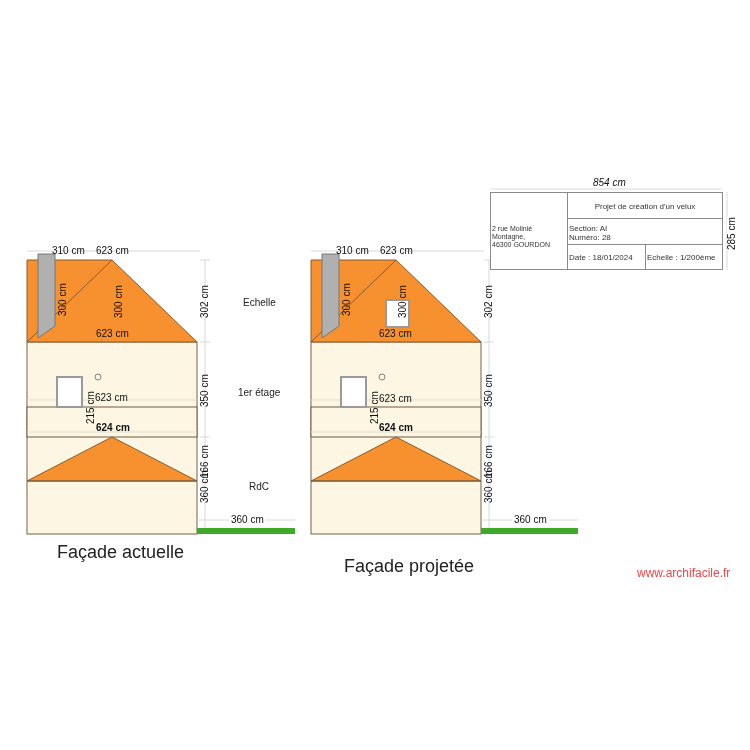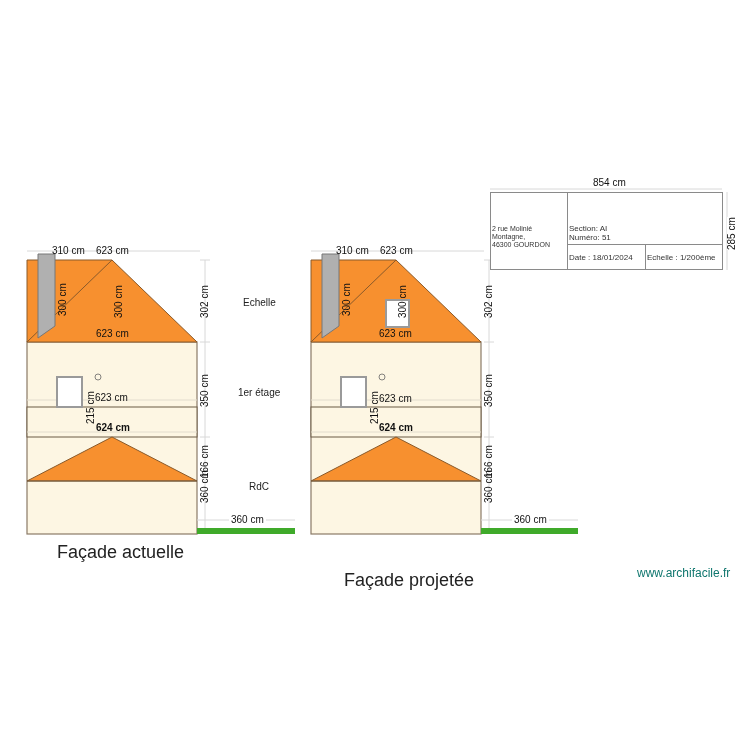--- a/index.html
+++ b/index.html
@@ -4,21 +4,21 @@
 <style>
   html,body{margin:0;padding:0;background:#ffffff;}
   body{width:750px;height:750px;position:relative;overflow:hidden;font-family:"Liberation Sans",sans-serif;color:#222;}
   svg{position:absolute;left:0;top:0;}
   .lbl{position:absolute;font-size:10px;color:#111;white-space:nowrap;line-height:1;}
   .vert{transform-origin:left top;transform:rotate(-90deg);}
   .caption{position:absolute;font-size:18px;color:#222;white-space:nowrap;}
   .floor{position:absolute;font-size:10px;color:#222;}
   .tb{position:absolute;border:1px solid #8a8a8a;box-sizing:border-box;background:#fff;}
   .tbcell{position:absolute;box-sizing:border-box;font-size:8px;color:#333;line-height:1.15;}
-  .brand{position:absolute;font-size:12px;color:#0f766e;}
+  .brand{position:absolute;font-size:12px;color:#ef4444;}
 </style>
 </head>
 <body>
 
 <svg width="750" height="750" viewBox="0 0 750 750">
 
   <g>
 
     <line x1="27" y1="251" x2="200" y2="251" stroke="#d8d8d8" stroke-width="1"></line>
     <line x1="205" y1="260" x2="205" y2="534" stroke="#d8d8d8" stroke-width="1"></line>
@@ -99,31 +99,32 @@
 <div class="lbl vert" style="left:398px;top:318px;">300 cm</div>
 <div class="lbl" style="left:379px;top:329px;">623 cm</div>
 <div class="lbl vert" style="left:484px;top:318px;">302 cm</div>
 <div class="lbl vert" style="left:484px;top:407px;">350 cm</div>
 <div class="lbl" style="left:379px;top:394px;">623 cm</div>
 <div class="lbl vert" style="left:370px;top:424px;">215 cm</div>
 <div class="lbl" style="left:379px;top:423px;font-weight:bold;">624 cm</div>
 <div class="lbl vert" style="left:484px;top:478px;">166 cm</div>
 <div class="lbl vert" style="left:484px;top:503px;">360 cm</div>
 <div class="lbl" style="left:512px;top:515px;background:#fff;padding:0 2px;">360 cm</div>
-<div class="caption" style="left:344px;top:570px;">Façade projetée</div>
+<div class="caption" style="left:344px;top:556px;">Façade projetée</div>
 
-<div class="lbl" style="left:590px;top:178px;background:#fff;padding:0 3px;">854 cm</div>
+<div class="lbl" style="left:590px;top:178px;background:#fff;padding:0 3px;font-style:italic;">854 cm</div>
 <div class="lbl vert" style="left:727px;top:250px;background:#fff;">285 cm</div>
 
 <div class="tb" style="left:490px;top:192px;width:233px;height:78px;">
   <div class="tbcell" style="left:0;top:0;width:77px;height:76px;border-right:1px solid #8a8a8a;padding:32px 0 0 1px;font-size:7px;">
     <div>2 rue Molinié Montagne,</div>
     <div>46300 GOURDON</div>
   </div>
+  <div class="tbcell" style="left:77px;top:0;width:154px;height:26px;border-bottom:1px solid #8a8a8a;text-align:center;padding-top:9px;">Projet de création d'un velux</div>
   <div class="tbcell" style="left:77px;top:26px;width:154px;height:26px;border-bottom:1px solid #8a8a8a;padding:5px 0 0 1px;">
     <div>Section: AI</div>
-    <div>Numéro: 51</div>
+    <div>Numéro: 28</div>
   </div>
   <div class="tbcell" style="left:77px;top:52px;width:78px;height:24px;border-right:1px solid #8a8a8a;padding:8px 0 0 1px;">Date : 18/01/2024</div>
   <div class="tbcell" style="left:155px;top:52px;width:76px;height:24px;padding:8px 0 0 1px;">Echelle : 1/200ème</div>
 </div>
 
 <div class="brand" style="left:637px;top:566px;">www.archifacile.fr</div>
 
 </body></html>

